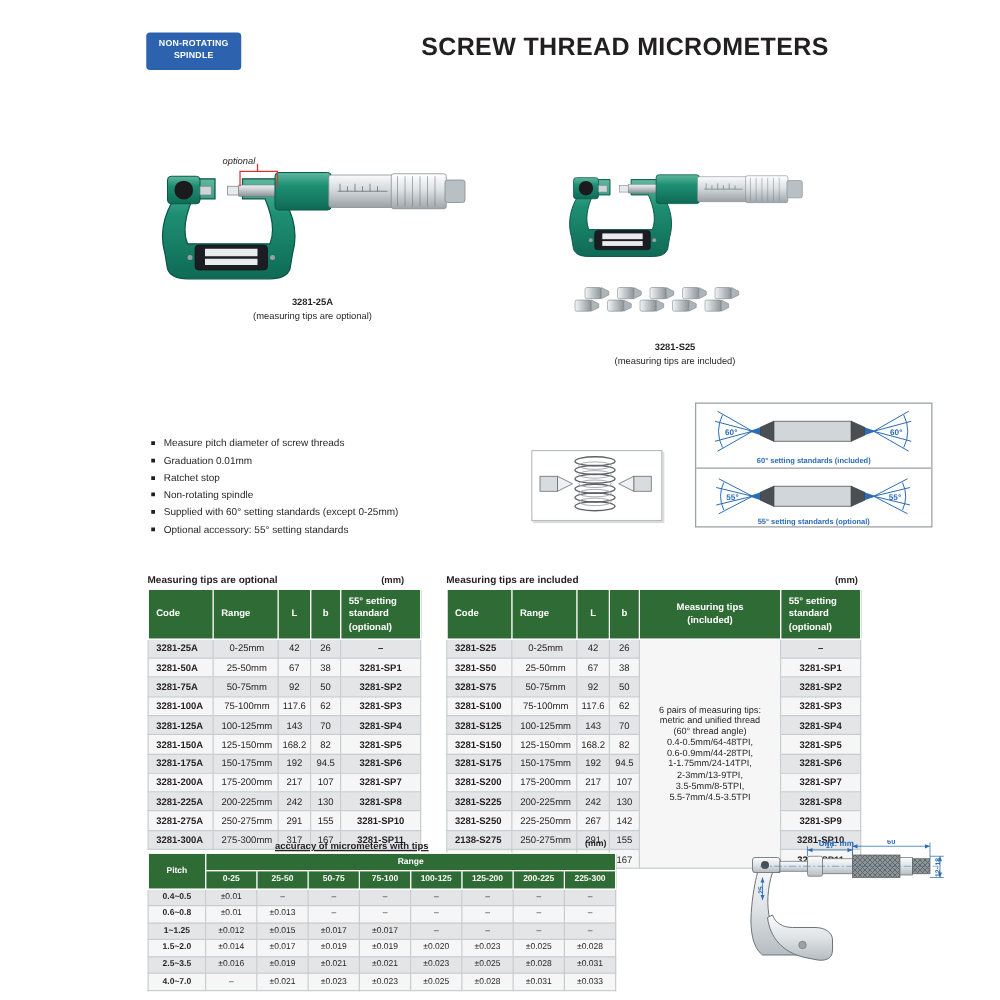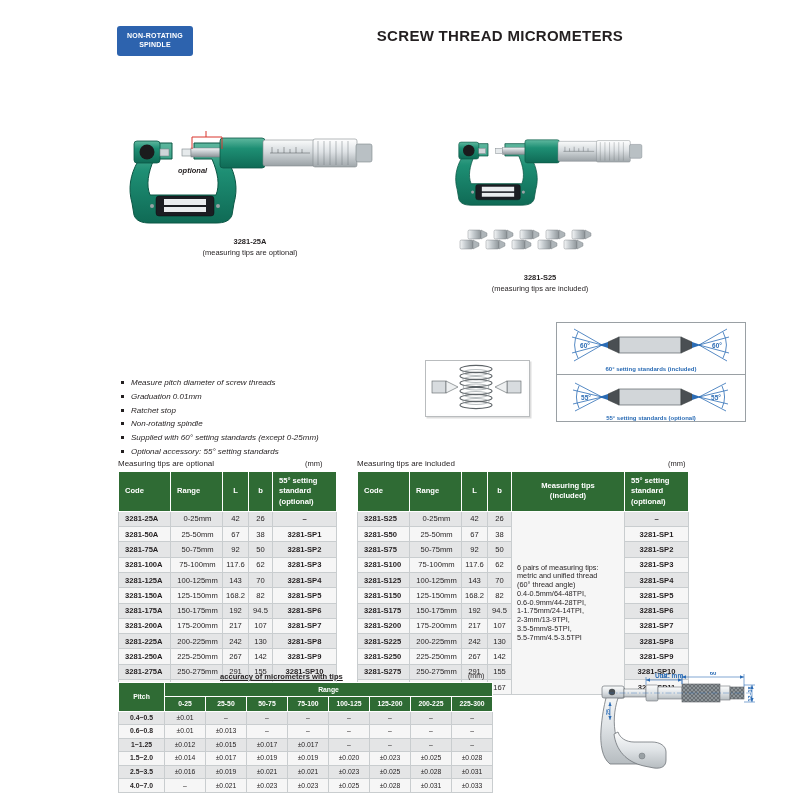--- a/index.html
+++ b/index.html
@@ -19,41 +19,41 @@
     position:absolute;left:117px;top:26px;
     width:72px;padding:5px 2px 6px;
     background:#2d63ae;color:#fff;
     text-align:center;border-radius:3px;
     font-size:7px;font-weight:bold;line-height:1.35;
     letter-spacing:.2px;
   }
   .page-title{
     position:absolute;left:300px;top:27px;width:400px;
     text-align:center;
-    font-size:15px;font-weight:bold;letter-spacing:.3px;
+    font-size:20px;font-weight:bold;letter-spacing:.3px;
     color:#231f20;
   }
 
   
   .optional-lbl{
     position:absolute;left:178px;top:124px;
-    font-size:7.5px;font-weight:bold;font-style:italic;color:#231f20;margin-top:42px;
+    font-size:7.5px;font-weight:normal;font-style:italic;color:#231f20;
   }
   .caption{
     position:absolute;text-align:center;font-size:7.5px;line-height:1.5;
   }
   .caption .code{font-weight:bold;display:block;}
 
   
   .mic-wrap{position:absolute;}
 
   
   .features{
-    position:absolute;left:120px;top:376px;
-    font-size:8px;line-height:1.72;color:#231f20;font-style:italic;
+    position:absolute;left:120px;top:348px;
+    font-size:8px;line-height:1.72;color:#231f20;
   }
   .features .fitem{position:relative;padding-left:11px;}
   .features .fitem::before{
     content:"";position:absolute;left:1px;top:5px;
     width:3.2px;height:3.2px;background:#231f20;
   }
 
   
   .thread-box{
     position:absolute;left:425px;top:360px;width:103px;height:55px;
@@ -68,24 +68,24 @@
   }
   .std-half{position:relative;height:49px;box-sizing:border-box;}
   .std-half + .std-half{border-top:1px solid #9aa0a4;}
   .std-cap{
     position:absolute;bottom:2px;left:0;width:100%;
     text-align:center;font-size:6px;font-weight:bold;color:#2b6cb5;
   }
 
   
   .tbl-title{
-    position:absolute;font-size:8px;font-weight:normal;color:#231f20;
+    position:absolute;font-size:8px;font-weight:bold;color:#231f20;
   }
   .unit-lbl{
-    position:absolute;font-size:7.5px;font-weight:normal;color:#231f20;
+    position:absolute;font-size:7.5px;font-weight:bold;color:#231f20;
   }
   table.spec{
     position:absolute;border-collapse:collapse;
     font-size:7.6px;
     table-layout:fixed;
   }
   table.spec th{
     background:#2f6b34;color:#ffffff;
     font-weight:bold;font-size:7.6px;
     padding:4px 2px;
@@ -99,21 +99,21 @@
     color:#231f20;
   }
   table.spec tbody tr:nth-child(odd) td{background:#e4e5e6;}
   table.spec tbody tr:nth-child(even) td{background:#f6f6f6;}
   .c-code{font-weight:bold;text-align:left;padding-left:6px !important;}
   .c-range{text-align:center;padding-left:5px !important;}
   .c-num{text-align:center;}
   .c-sp{font-weight:bold;text-align:center;}
   .th-left{text-align:left;padding-left:6px !important;}
   .tips-cell{
-    text-align:left;font-size:7.3px;line-height:1.47;
+    text-align:center;font-size:7.3px;line-height:1.47;
     vertical-align:middle;padding:2px 5px !important;
     background:#f6f6f6 !important;
   }
 
   
   .acc-title{
     position:absolute;font-size:7.6px;font-weight:bold;color:#231f20;text-decoration:underline;
   }
   table.acc{
     position:absolute;border-collapse:collapse;font-size:6.8px;
@@ -512,27 +512,20 @@
           <td class="c-sp">3281-SP7</td>
         </tr>
       <tr>
           <td class="c-code">3281-225A</td>
           <td class="c-range">200-225mm</td>
           <td class="c-num">242</td>
           <td class="c-num">130</td>
           <td class="c-sp">3281-SP8</td>
         </tr>
       <tr>
-          <td class="c-code">3281-250A</td>
-          <td class="c-range">225-250mm</td>
-          <td class="c-num">267</td>
-          <td class="c-num">142</td>
-          <td class="c-sp">3281-SP9</td>
-        </tr>
-      <tr>
           <td class="c-code">3281-275A</td>
           <td class="c-range">250-275mm</td>
           <td class="c-num">291</td>
           <td class="c-num">155</td>
           <td class="c-sp">3281-SP10</td>
         </tr>
       <tr>
           <td class="c-code">3281-300A</td>
           <td class="c-range">275-300mm</td>
           <td class="c-num">317</td>
@@ -647,21 +640,21 @@
           <td class="c-sp">3281-SP8</td>
         </tr>
       <tr>
           <td class="c-code">3281-S250</td>
           <td class="c-range">225-250mm</td>
           <td class="c-num">267</td>
           <td class="c-num">142</td>
           <td class="c-sp">3281-SP9</td>
         </tr>
       <tr>
-          <td class="c-code">3281-S275</td>
+          <td class="c-code">2138-S275</td>
           <td class="c-range">250-275mm</td>
           <td class="c-num">291</td>
           <td class="c-num">155</td>
           <td class="c-sp">3281-SP10</td>
         </tr>
       <tr>
           <td class="c-code">3281-S300</td>
           <td class="c-range">275-300mm</td>
           <td class="c-num">317</td>
           <td class="c-num">167</td>

